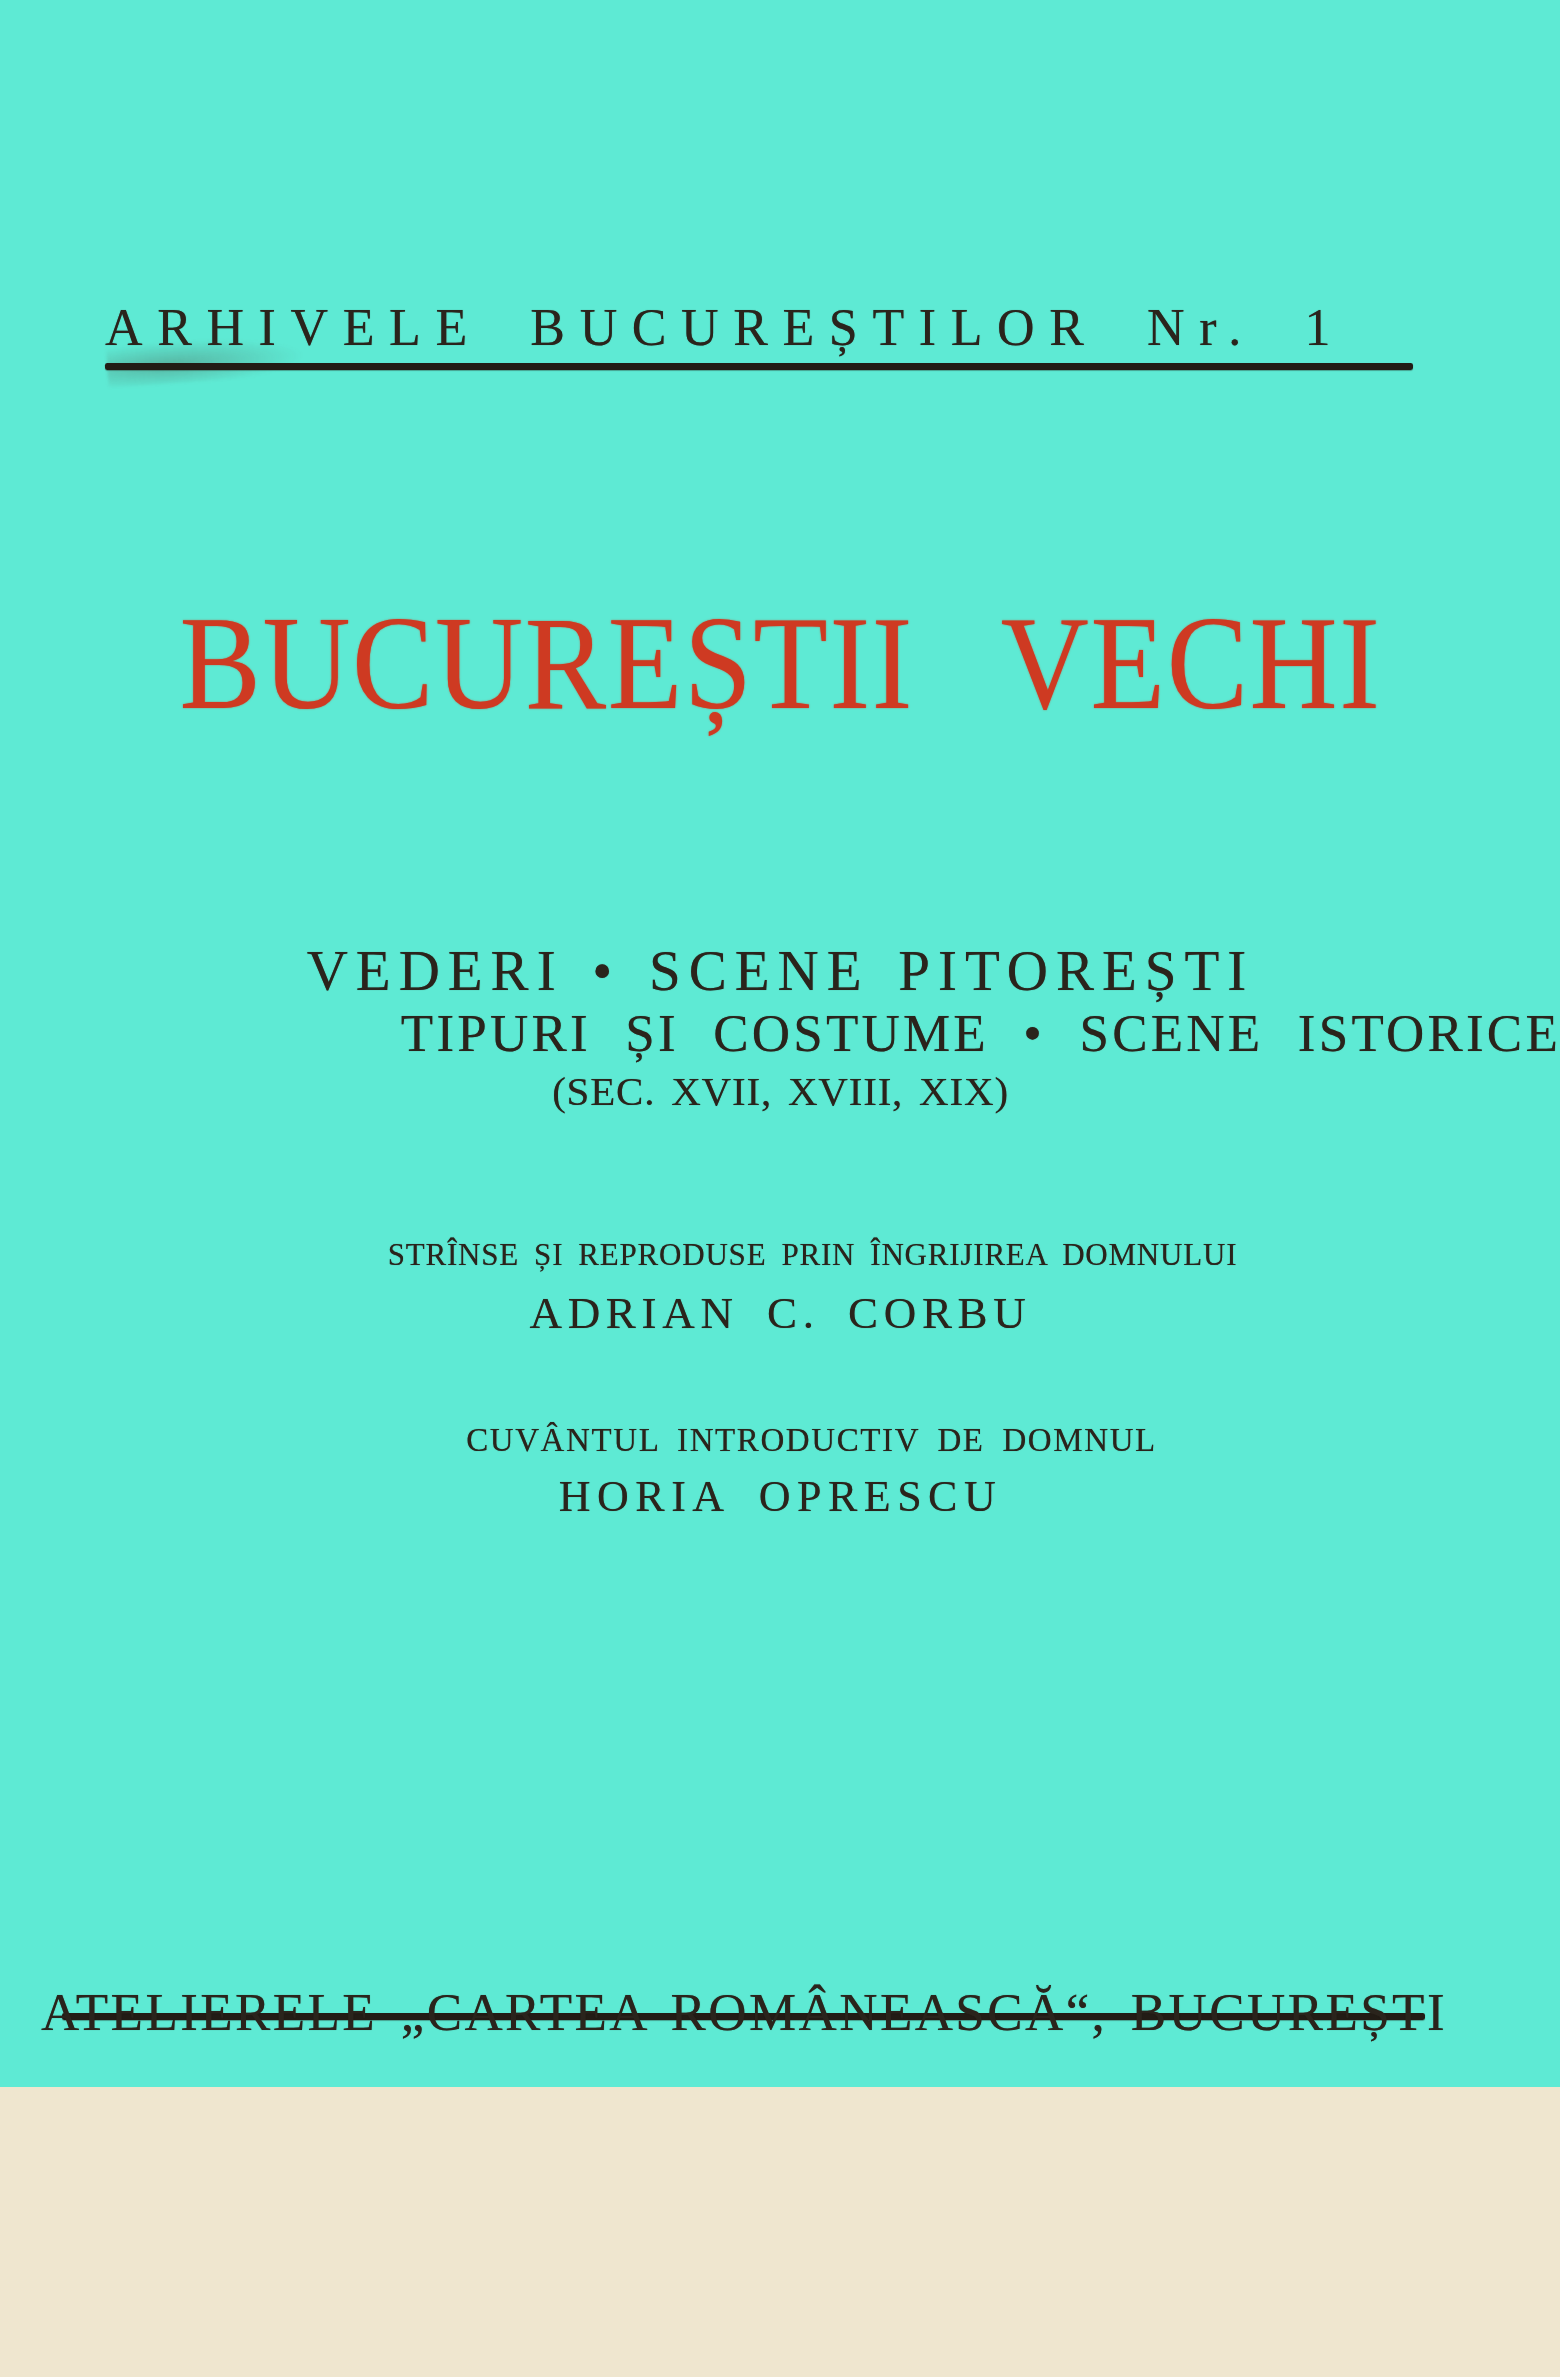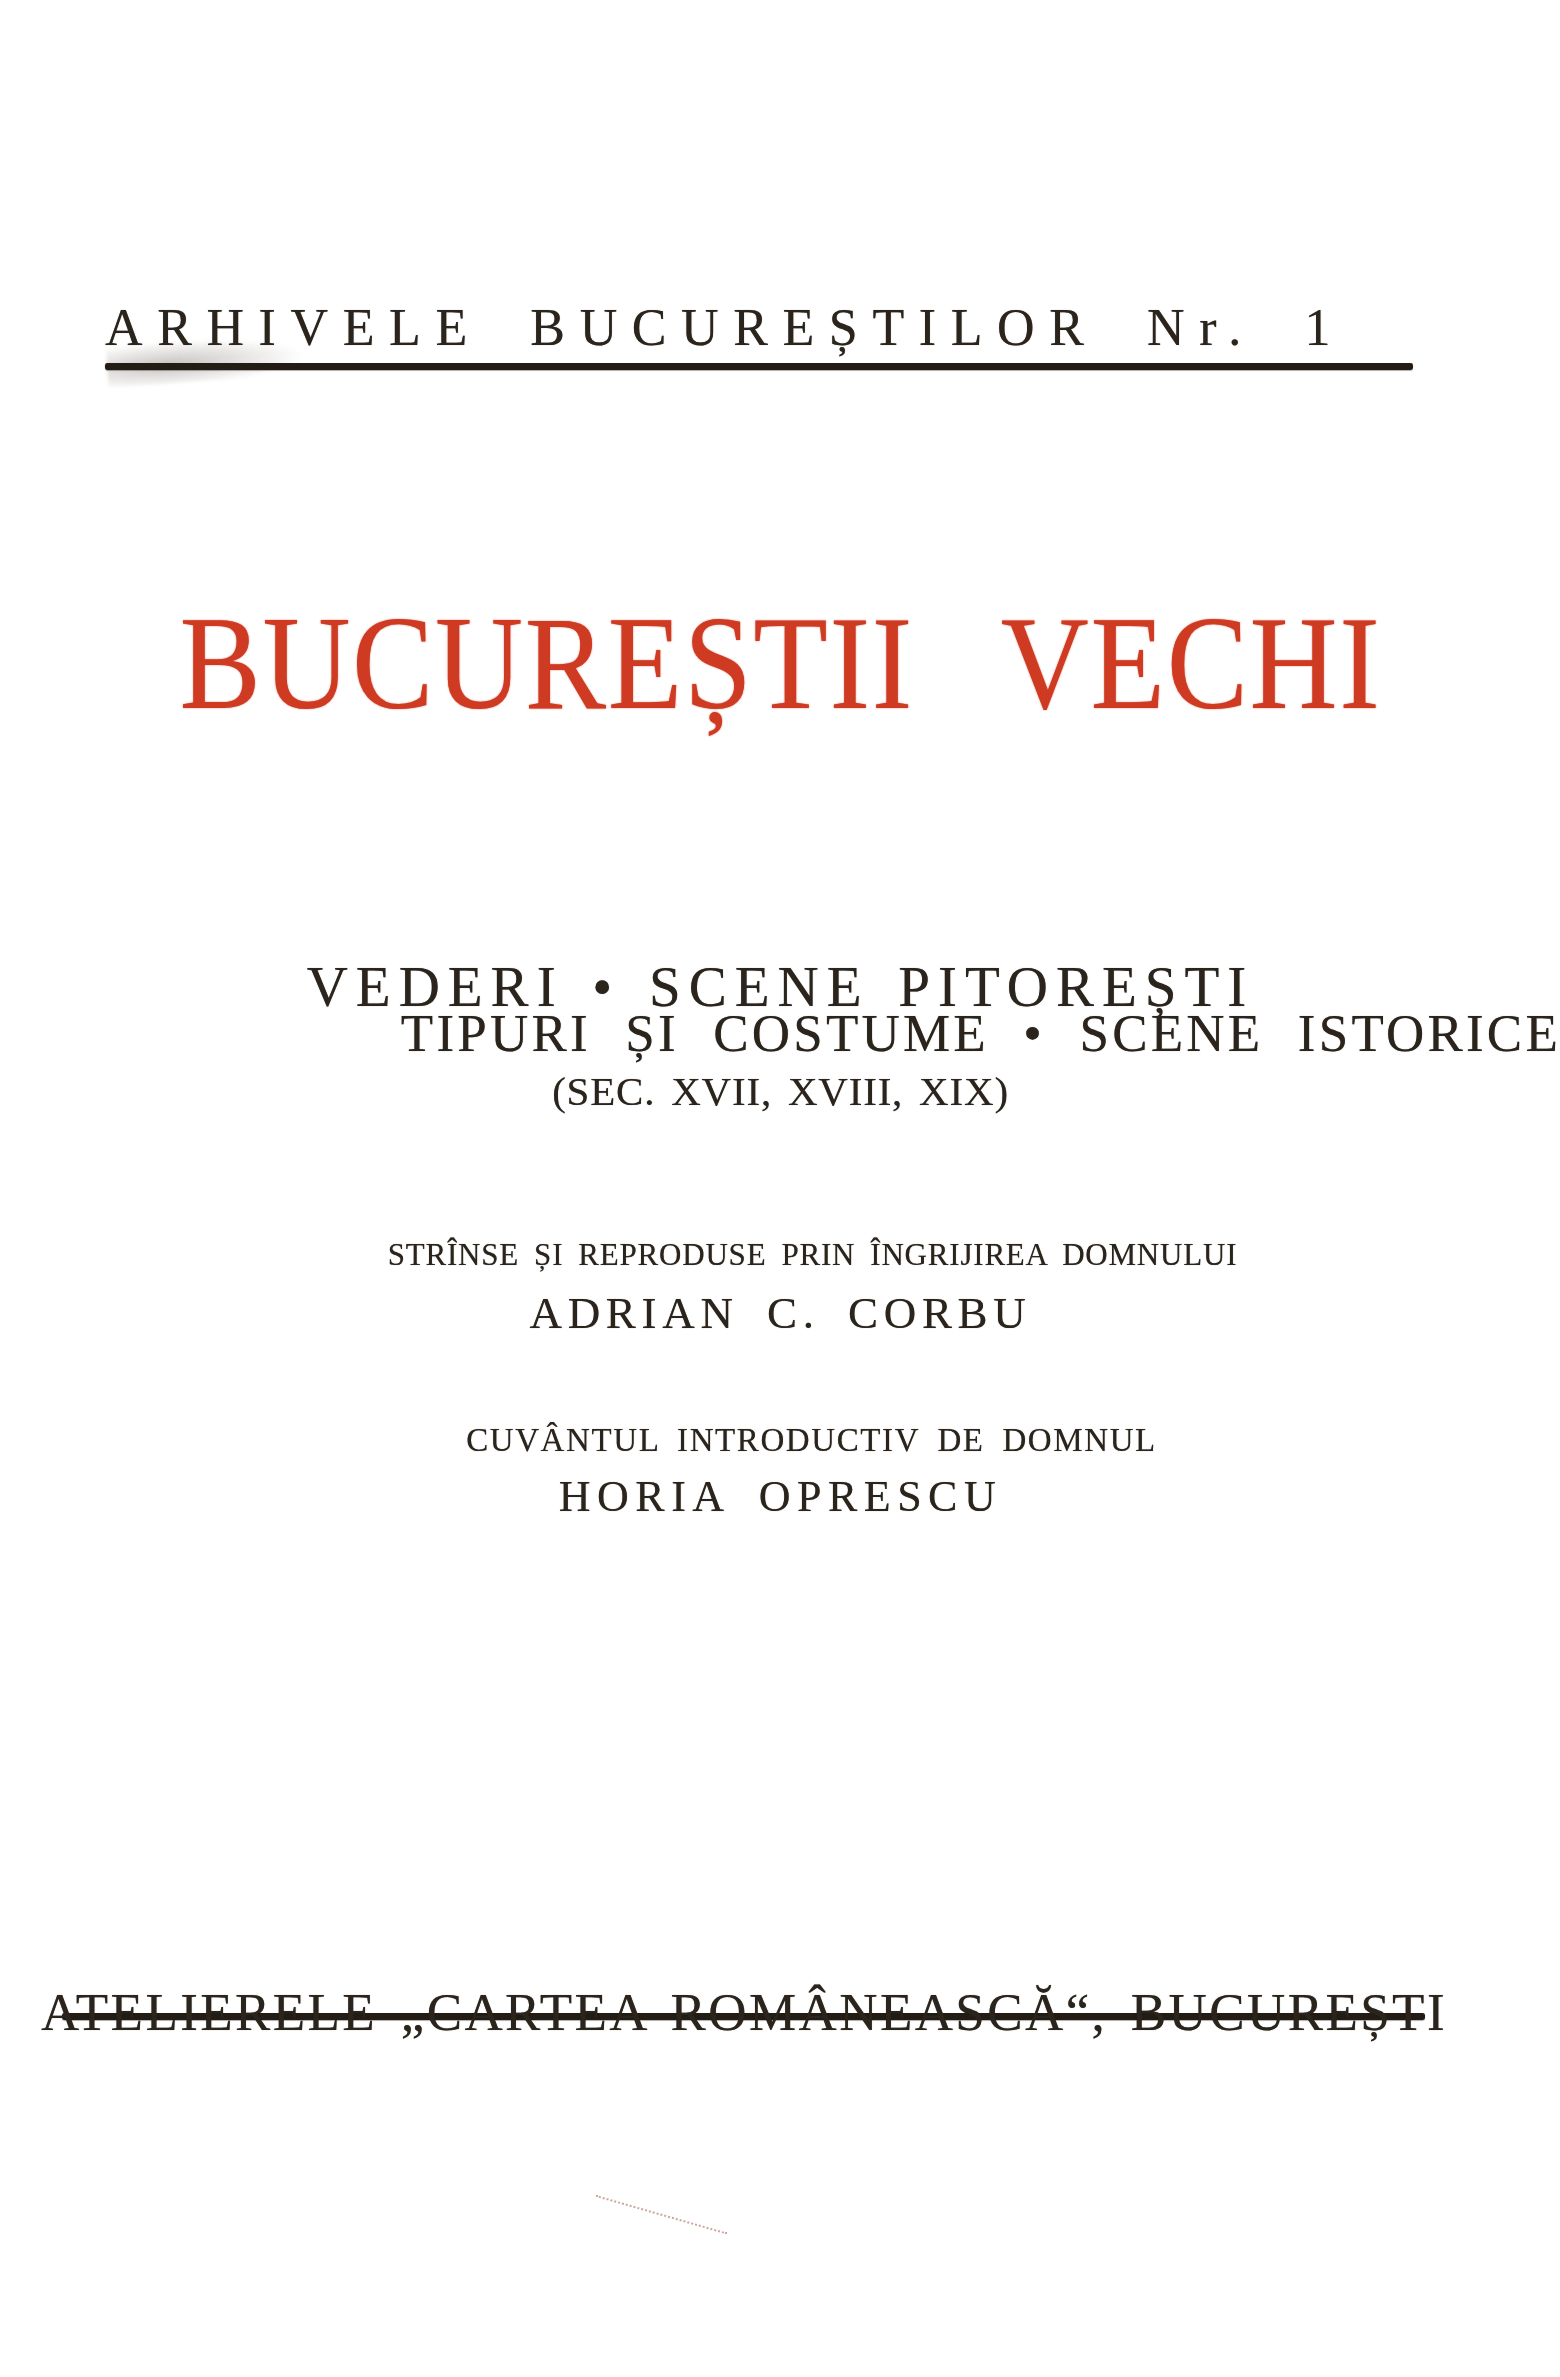--- a/index.html
+++ b/index.html
@@ -3,21 +3,21 @@
 <meta charset="utf-8">
 <style>
   html, body {
     margin: 0;
     padding: 0;
     background: #efe6cf;
   }
   .page {
     position: relative;
     width: 1561px;
-    height: 2377px;
+    height: 2087px;
     overflow: hidden;
     font-family: "Liberation Serif", "DejaVu Serif", serif;
     color: #2a241c;
     background:
       
       radial-gradient(circle 3.2px at 131px 1132px, rgba(122,59,34,.85) 0 45%, rgba(122,59,34,0) 70%),
       radial-gradient(circle 2.4px at 144px 195px,  rgba(110,83,53,.7) 0 45%, rgba(110,83,53,0) 70%),
       radial-gradient(circle 2.4px at 369px 507px,  rgba(169,133,73,.7) 0 45%, rgba(169,133,73,0) 70%),
       radial-gradient(circle 2.4px at 422px 937px, rgba(194,74,46,.6) 0 45%, rgba(194,74,46,0) 70%),
       radial-gradient(circle 2.4px at 990px 616px, rgba(192,154,88,.55) 0 45%, rgba(192,154,88,0) 70%),
@@ -32,21 +32,21 @@
       
       radial-gradient(503px 389px at 0% 0%, rgba(242,196,140,.85), rgba(242,196,140,0) 72%),
       
       linear-gradient(90deg,
         rgba(240,198,146,.95) 0px, rgba(243,210,164,.62) 57px,
         rgba(246,226,192,.34) 122px, rgba(248,238,216,.12) 211px,
         rgba(248,238,216,0) 276px),
       
       radial-gradient(1014px 1217px at 72% 38%, rgba(252,248,238,.9), rgba(252,248,238,0) 70%),
       linear-gradient(#f6efdb, #f4eddae 60%, #f5eed9);
-    background-color: #ffffff;
+    background-color: #5eead4;
   }
 
   .txt {
     position: absolute;
     left: 0;
     width: 100%;
     text-align: center;
     line-height: 1;
     white-space: nowrap;
     text-shadow: 0 0 0.8px rgba(42,36,28,.65);
@@ -82,21 +82,21 @@
     transform-origin: center top;
   }
 
   .subtitle {
     top: 787px;
     font-size: 65px;
     letter-spacing: 2.4px;
     word-spacing: 32px;
   }
 
-  .desc1 { top: 942px; font-size: 57px; letter-spacing: 8px; word-spacing: 6.5px; margin-top: 16px; }
+  .desc1 { top: 942px; font-size: 57px; letter-spacing: 8px; word-spacing: 6.5px; }
   .desc2 { top: 1007px; font-size: 53px; letter-spacing: 3.2px;  word-spacing: 18px; text-align: right; }
   .desc3 { top: 1071px; font-size: 41px; letter-spacing: 0.8px;  word-spacing: 4.9px; }
 
   .editor-intro   { top: 1239px; font-size: 31px; letter-spacing: 0.8px; word-spacing: 6.5px; padding-left: 32px; }
   .editor-name    { top: 1291px; font-size: 45px; letter-spacing: 5.7px; word-spacing: 11.4px; }
   .preface-intro  { top: 1424px; font-size: 33px; letter-spacing: 1.6px; word-spacing: 8px; padding-left: 31px; }
   .preface-author { top: 1475px; font-size: 44px; letter-spacing: 6.5px; word-spacing: 13px; }
 
   .imprint {
     top: 1986px;

